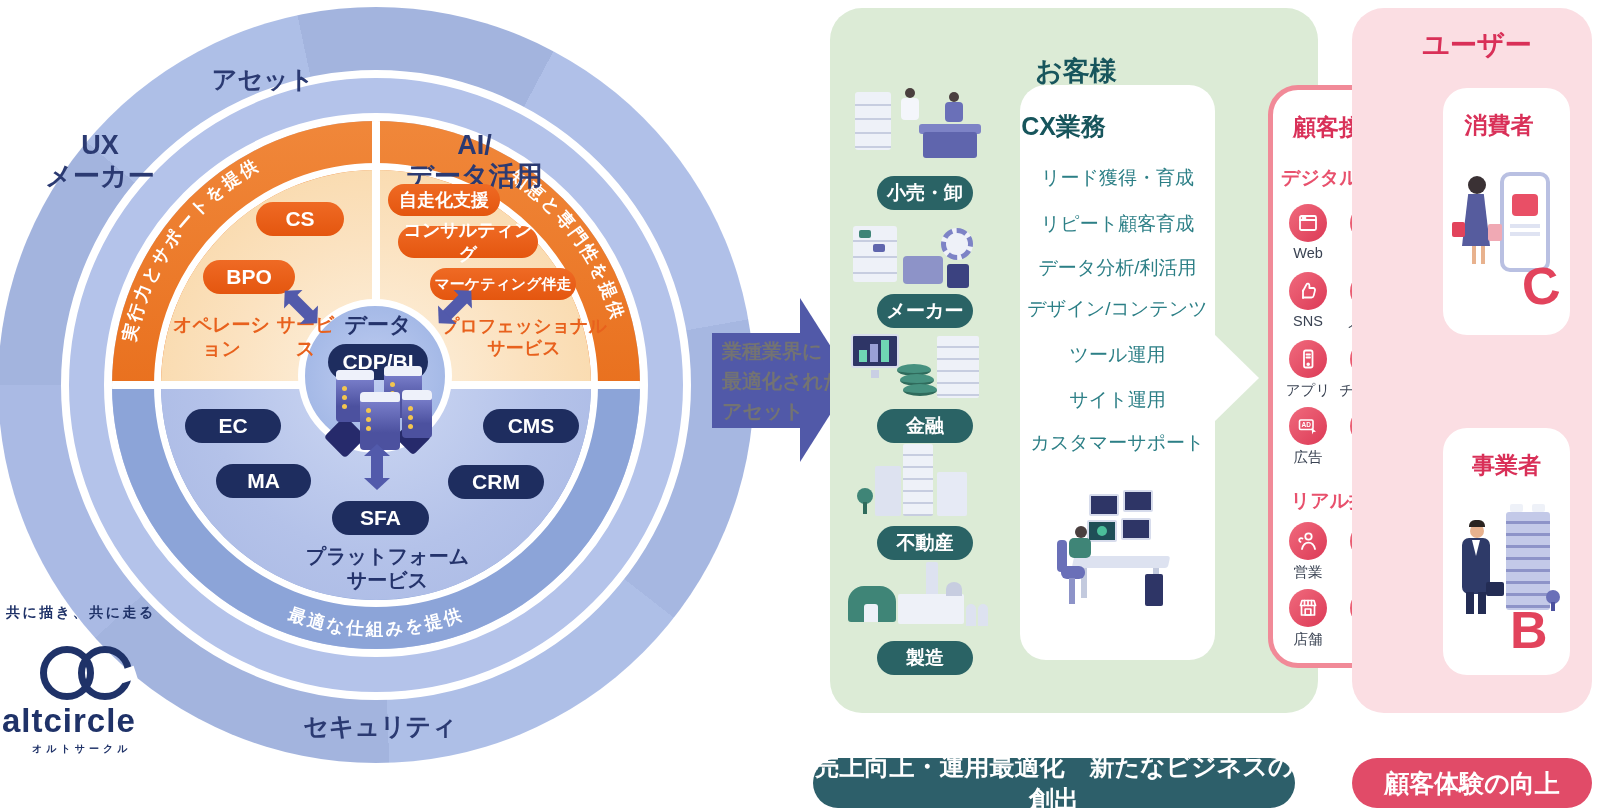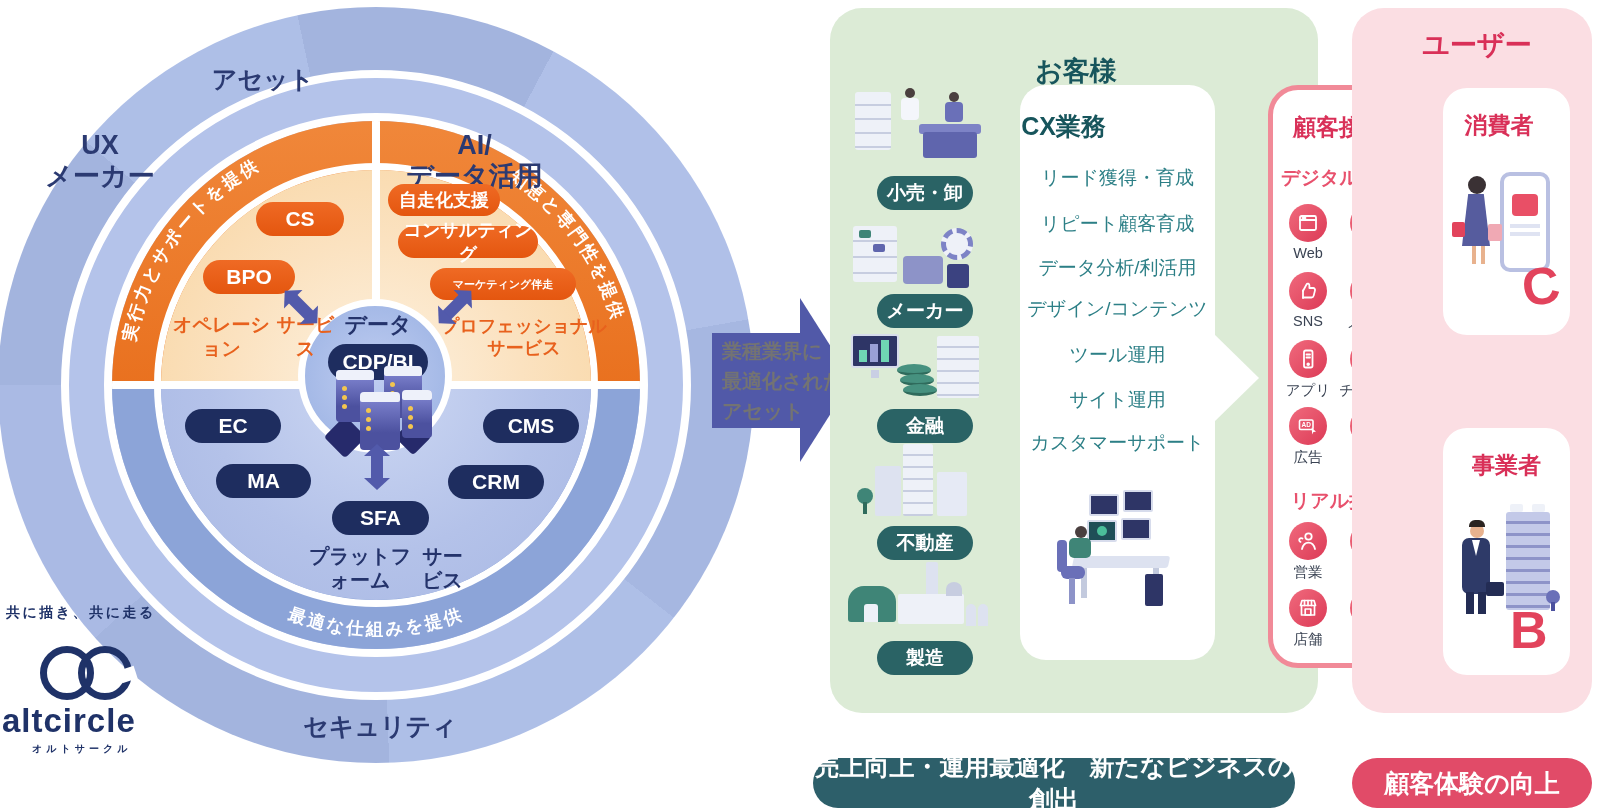--- a/index.html
+++ b/index.html
@@ -128,31 +128,31 @@
   <div class="abs ring-label" style="left:392px;top:130px;width:165px;font-size:27px;text-align:center;">
     <div>AI/</div>
     <div>データ活用</div>
   </div>
   <div class="abs ctr ring-label" style="left:295px;top:711px;width:170px;height:30px;font-size:25px;">セキュリティ</div>
 
   <div class="abs ctr pill pill-orange" style="left:256px;top:202px;width:88px;height:34px;font-size:21px;">CS</div>
   <div class="abs ctr pill pill-orange" style="left:203px;top:260px;width:92px;height:34px;font-size:21px;">BPO</div>
   <div class="abs ctr pill pill-orange" style="left:388px;top:184px;width:112px;height:32px;font-size:18px;">自走化支援</div>
   <div class="abs ctr pill pill-orange" style="left:398px;top:226px;width:140px;height:32px;font-size:18px;">コンサルティング</div>
-  <div class="abs ctr pill pill-orange" style="left:430px;top:268px;width:146px;height:32px;font-size:11px;">マーケティング伴走</div>
+  <div class="abs ctr pill pill-orange" style="left:430px;top:268px;width:146px;height:32px;font-size:15px;">マーケティング伴走</div>
 
   <div class="abs ctr lbl-orange" style="left:168px;top:313px;width:168px;height:48px;font-size:19px;flex-direction:row;">
     <div>オペレーション</div>
     <div>サービス</div>
   </div>
   <div class="abs ctr lbl-orange" style="left:438px;top:313px;width:172px;height:48px;font-size:18px;flex-direction:column;">
     <div>プロフェッショナル</div>
     <div>サービス</div>
   </div>
-  <div class="abs ctr lbl-navy" style="left:305px;top:544px;width:165px;height:48px;font-size:20px;flex-direction:row;">
+  <div class="abs ctr lbl-navy" style="left:305px;top:544px;width:165px;height:48px;font-size:20px;flex-direction:column;">
     <div>プラットフォーム</div>
     <div>サービス</div>
   </div>
 
   <div class="abs ctr pill pill-navy" style="left:185px;top:409px;width:96px;height:34px;font-size:21px;">EC</div>
   <div class="abs ctr pill pill-navy" style="left:483px;top:409px;width:96px;height:34px;font-size:21px;">CMS</div>
   <div class="abs ctr pill pill-navy" style="left:216px;top:464px;width:95px;height:34px;font-size:21px;">MA</div>
   <div class="abs ctr pill pill-navy" style="left:448px;top:465px;width:96px;height:34px;font-size:21px;">CRM</div>
   <div class="abs ctr pill pill-navy" style="left:332px;top:501px;width:97px;height:34px;font-size:21px;">SFA</div>
 

